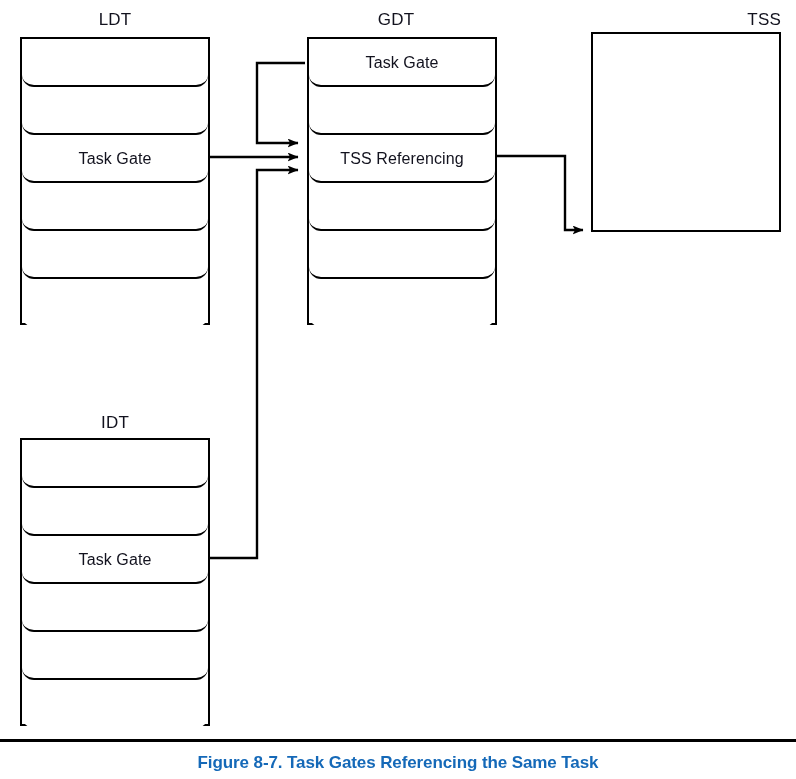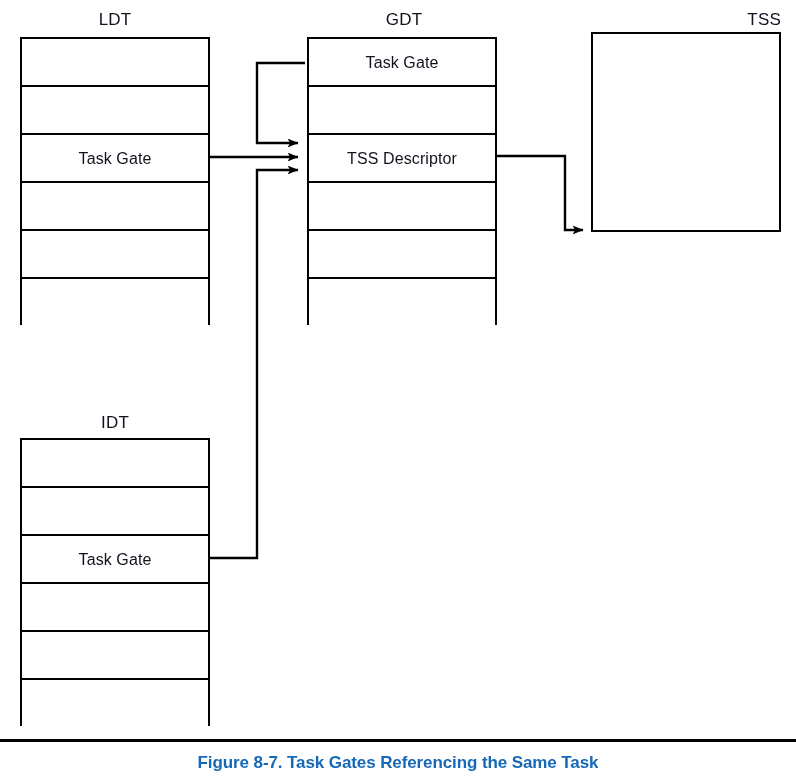--- a/index.html
+++ b/index.html
@@ -45,20 +45,21 @@
     border: 2.4px solid #000000;
     background: #ffffff;
   }
   .desc-row {
     box-sizing: border-box;
     border-bottom: 2.4px solid #000000;
     display: flex;
     align-items: center;
     justify-content: center;
     background: #ffffff;
+    border-radius: 12px;
   }
   .desc-row:last-child {
     border-bottom: none;
   }
   .desc-row .row-label {
     font-size: 16px;
     line-height: 19px;
     color: #12121e;
     white-space: nowrap;
     letter-spacing: 0.1px;
@@ -134,30 +135,30 @@
       <span class="row-label"></span>
     </div>
     <div class="desc-row" style="height:48px;">
       <span class="row-label"></span>
     </div>
     <div class="desc-row" style="height:48px;">
       <span class="row-label"></span>
     </div>
   </div>
 
-  <div class="table-title" style="left:309px; top:10px; width:190px;">GDT</div>
+  <div class="table-title" style="left:301px; top:10px; width:190px;">GDT</div>
   <div class="desc-table" id="gdt-table" style="left:307px; top:37px; width:190px; height:288px;">
     <div class="desc-row" style="height:48px;">
       <span class="row-label">Task Gate</span>
     </div>
     <div class="desc-row" style="height:48px;">
       <span class="row-label"></span>
     </div>
     <div class="desc-row" style="height:48px;">
-      <span class="row-label">TSS Descriptor</span>
+      <span class="row-label">TSS Referencing</span>
     </div>
     <div class="desc-row" style="height:48px;">
       <span class="row-label"></span>
     </div>
     <div class="desc-row" style="height:48px;">
       <span class="row-label"></span>
     </div>
     <div class="desc-row" style="height:48px;">
       <span class="row-label"></span>
     </div>

